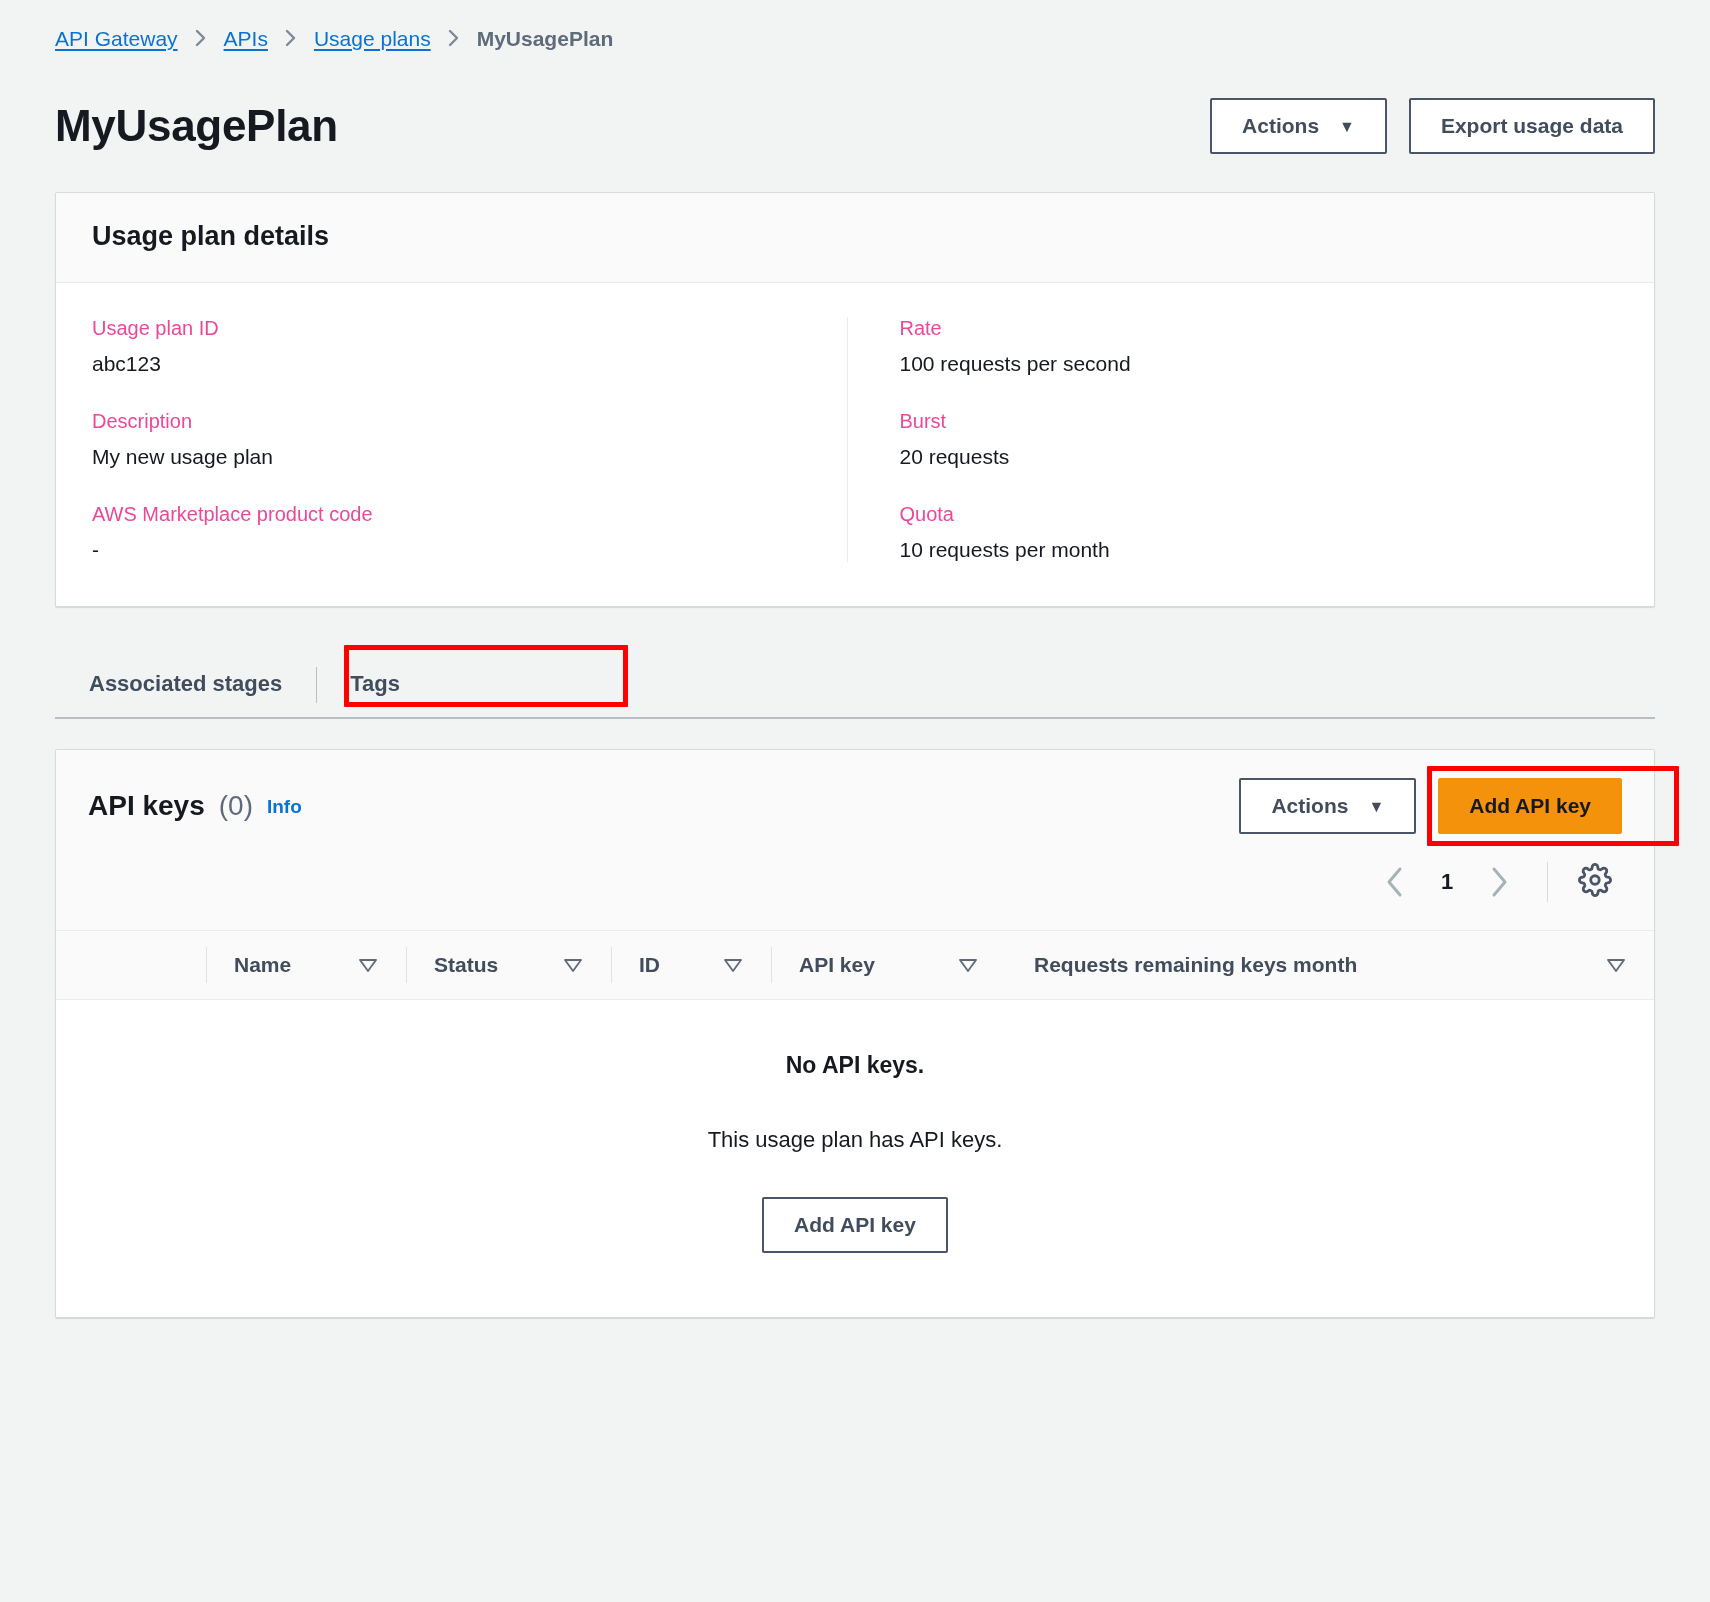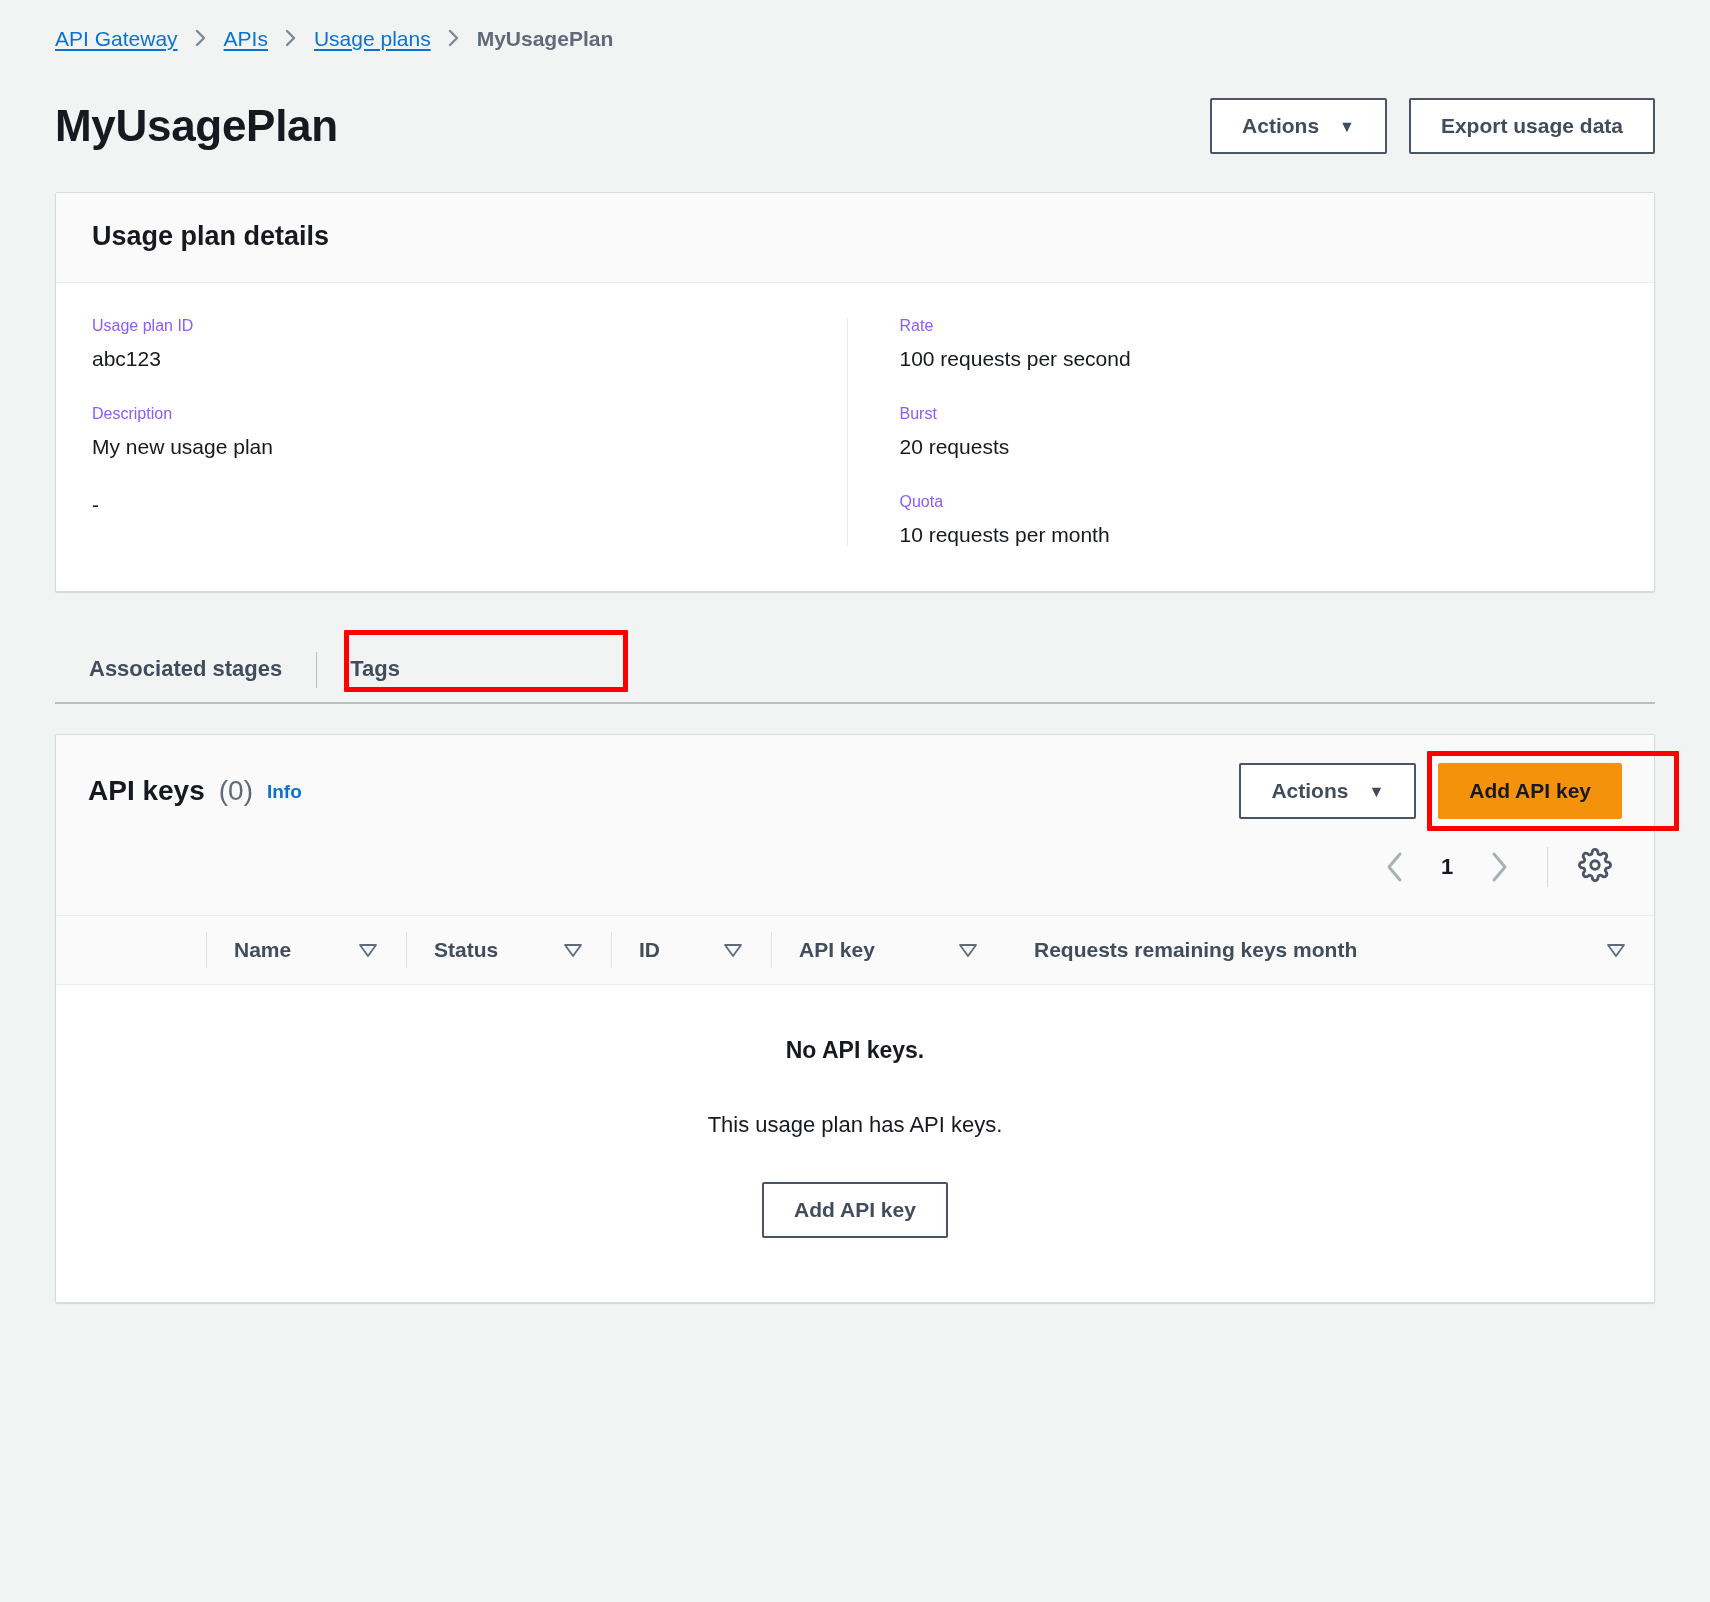--- a/index.html
+++ b/index.html
@@ -90,21 +90,21 @@
     border-bottom: 1px solid #e9ebed;
     padding: 28px 36px 30px;
   }
   .card-header h2 { font-size: 27px; font-weight: 700; color: #16191f; }
 
   .details-body { display: flex; padding: 34px 0 44px; }
   .details-col { flex: 1; padding: 0 36px; }
   .details-col.right { border-left: 1px solid #e9ebed; padding-left: 52px; }
   .field { margin-bottom: 34px; }
   .field:last-child { margin-bottom: 0; }
-  .field-label { font-size: 16px; color: #8b5cf6; margin-bottom: 12px; }
+  .field-label { font-size: 20px; color: #ec4899; margin-bottom: 12px; }
   .field-value { font-size: 21px; color: #16191f; }
 
   
   .tabs-wrap { margin-top: 46px; position: relative; }
   .tabs {
     display: flex;
     align-items: stretch;
     border-bottom: 2px solid #b6c0c4;
     position: relative;
   }
@@ -274,20 +274,21 @@
       <div class="details-col left">
         <div class="field">
           <div class="field-label">Usage plan ID</div>
           <div class="field-value">abc123</div>
         </div>
         <div class="field">
           <div class="field-label">Description</div>
           <div class="field-value">My new usage plan</div>
         </div>
         <div class="field">
+          <div class="field-label">AWS Marketplace product code</div>
           <div class="field-value">-</div>
         </div>
       </div>
       <div class="details-col right">
         <div class="field">
           <div class="field-label">Rate</div>
           <div class="field-value">100 requests per second</div>
         </div>
         <div class="field">
           <div class="field-label">Burst</div>

